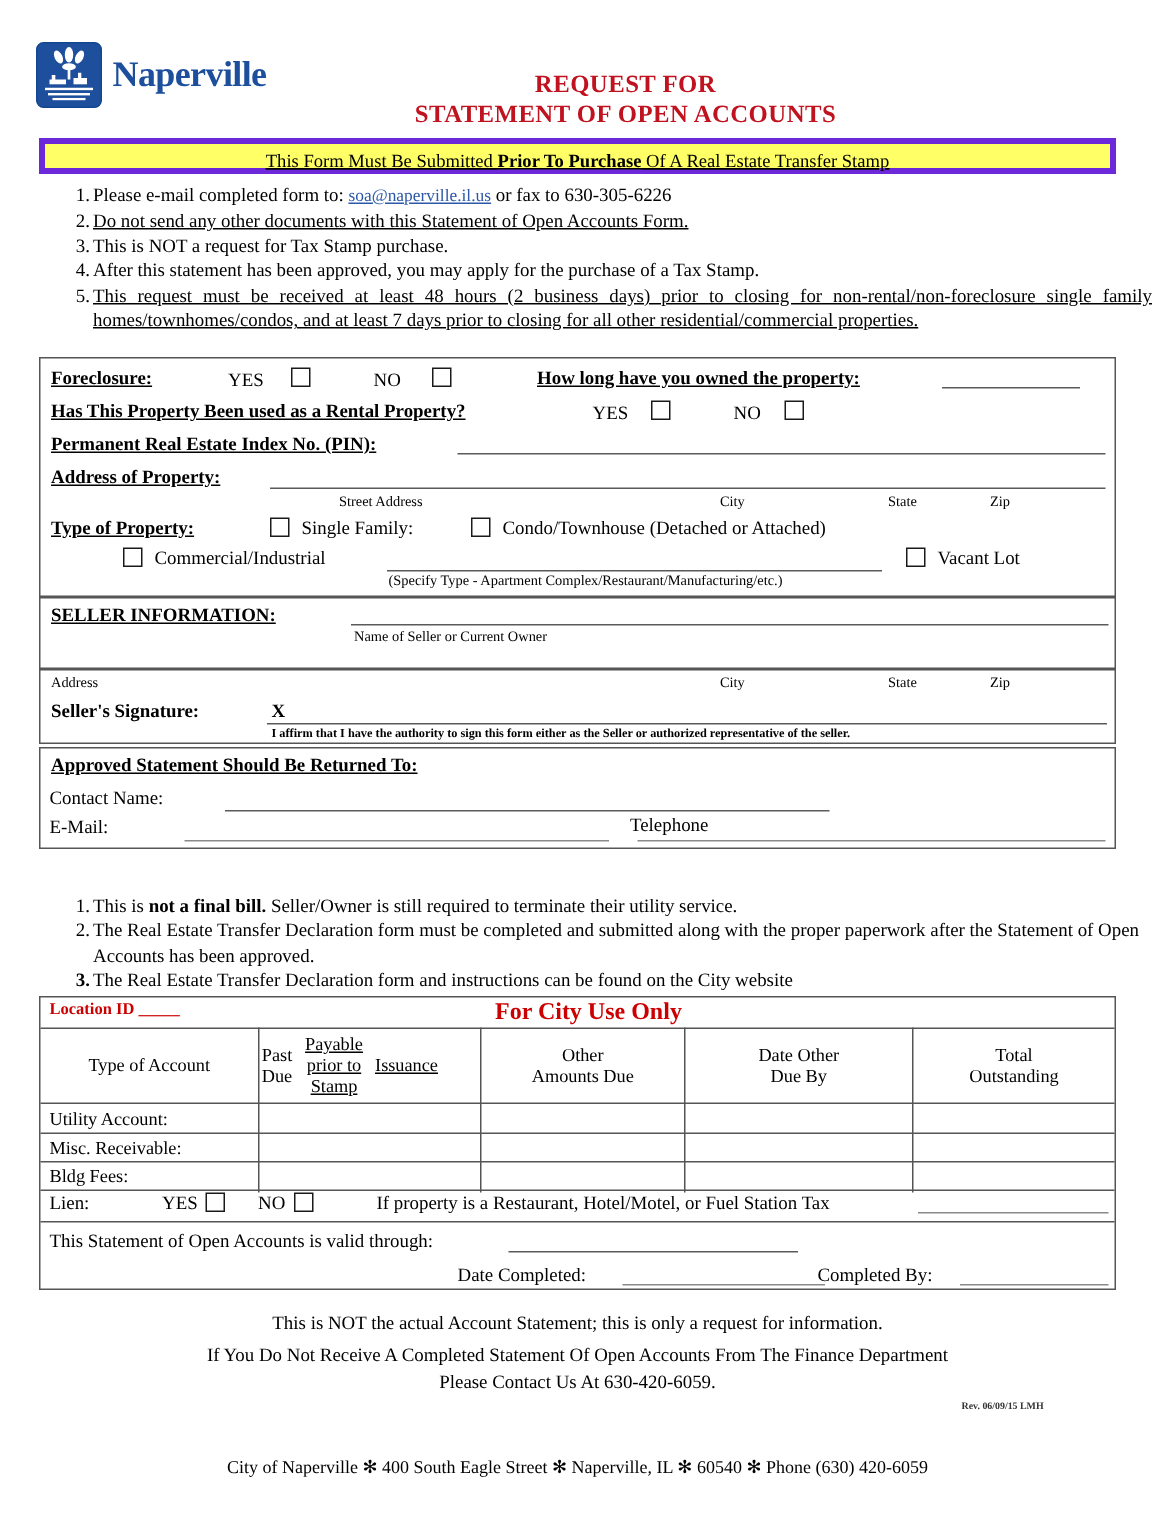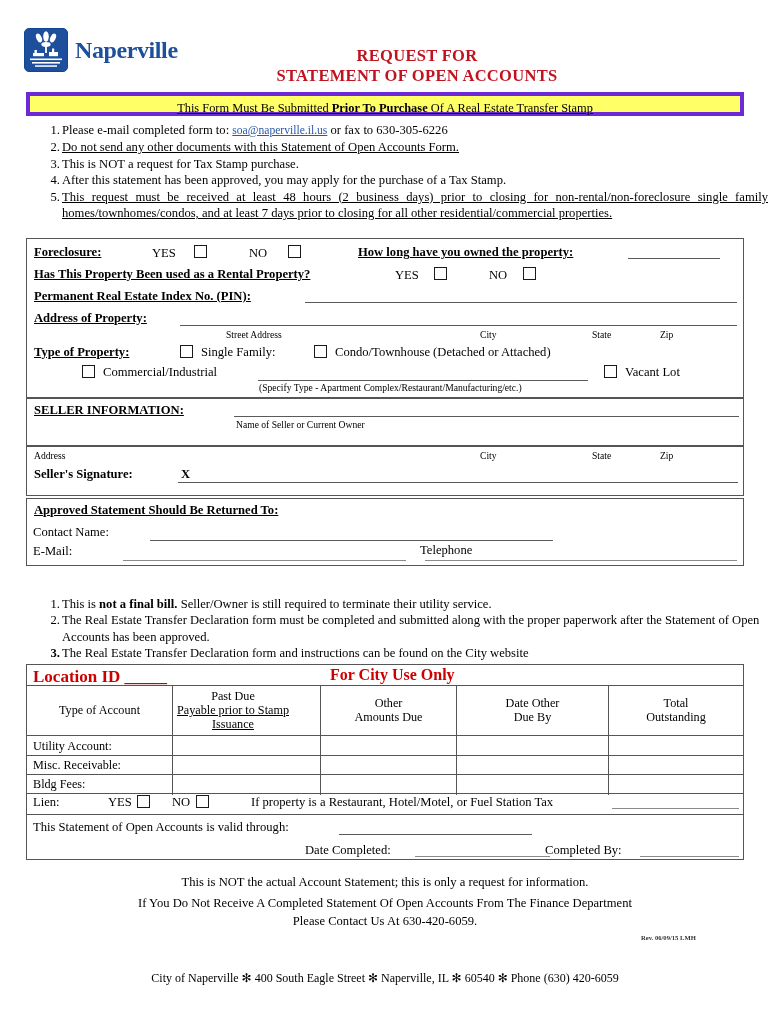--- a/index.html
+++ b/index.html
@@ -180,20 +180,21 @@
 
   <div class="box" style="left:26px;top:446px;width:718px;height:50px;"></div>
   <div class="lbl small" style="left:34px;top:450px;">Address</div>
   <div class="lbl small" style="left:480px;top:450px;">City</div>
   <div class="lbl small" style="left:592px;top:450px;">State</div>
   <div class="lbl small" style="left:660px;top:450px;">Zip</div>
 
   <div class="lbl bold" style="left:34px;top:467px;">Seller's Signature:</div>
   <div class="lbl bold" style="left:181px;top:467px;">X</div>
   <div class="rule" style="left:178px;top:482px;width:560px;"></div>
+  <div class="lbl tiny" style="left:181px;top:484px;">I affirm that I have the authority to sign this form either as the Seller or authorized representative of the seller.</div>
 
   <div class="box" style="left:26px;top:498px;width:718px;height:68px;"></div>
   <div class="lbl bu" style="left:34px;top:503px;">Approved Statement Should Be Returned To:</div>
   <div class="lbl" style="left:33px;top:525px;text-align:center;">Contact Name:</div>
   <div class="rule" style="left:150px;top:540px;width:403px;"></div>
   <div class="lbl" style="left:33px;top:544px;">E-Mail:</div>
   <div class="lbl" style="left:420px;top:543px;">Telephone</div>
   <div class="rule thin" style="left:123px;top:560px;width:283px;"></div>
   <div class="rule thin" style="left:425px;top:560px;width:312px;"></div>
 
@@ -210,33 +211,33 @@
     <div class="li" style="margin-top:0px;">
       <span class="num b">3.</span>
       <span>The Real Estate Transfer Declaration form and instructions can be found on the City website</span>
     </div>
   </div>
 
   <div class="tbl" style="left:26px;top:664px;width:718px;height:196px;">
   </div>
 
   <div class="hr-in" style="left:27px;top:685px;width:716px;"></div>
-  <div class="lbl red" style="left:33px;top:667px;font-size:17px;text-decoration:none;">Location ID _____</div>
+  <div class="lbl red" style="left:33px;top:667px;font-size:11px;text-decoration:none;">Location ID _____</div>
   <div class="lbl red" style="left:330px;top:666px;font-size:16px;">For City Use Only</div>
 
   <div class="hr-in" style="left:27px;top:735px;width:716px;"></div>
   <div class="vr-in" style="left:172px;top:685px;height:110px;"></div>
   <div class="vr-in" style="left:320px;top:685px;height:110px;"></div>
   <div class="vr-in" style="left:456px;top:685px;height:110px;"></div>
   <div class="vr-in" style="left:608px;top:685px;height:110px;"></div>
 
   <div class="tcell" style="left:28px;top:686px;width:143px;height:48px;">
     <span>Type of Account</span>
   </div>
-  <div class="tcell" style="left:174px;top:686px;width:118px;height:48px;flex-direction:column;">
+  <div class="tcell" style="left:174px;top:686px;width:118px;height:48px;flex-direction:row;">
     <span>Past Due</span>
     <span class="u">Payable prior to Stamp</span>
     <span class="u">Issuance</span>
   </div>
   <div class="tcell" style="left:322px;top:686px;width:133px;height:48px;flex-direction:column;">
     <span>Other</span>
     <span>Amounts Due</span>
   </div>
   <div class="tcell" style="left:458px;top:686px;width:149px;height:48px;flex-direction:column;">
     <span>Date Other</span>

